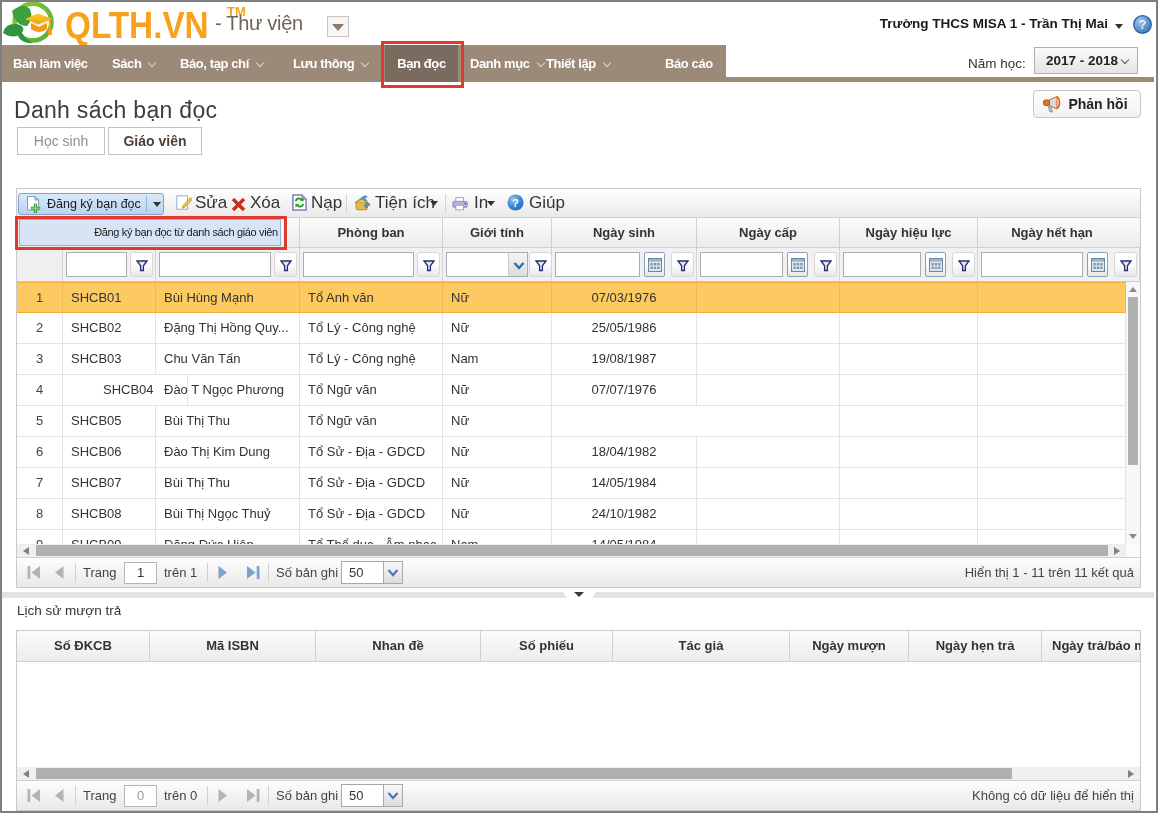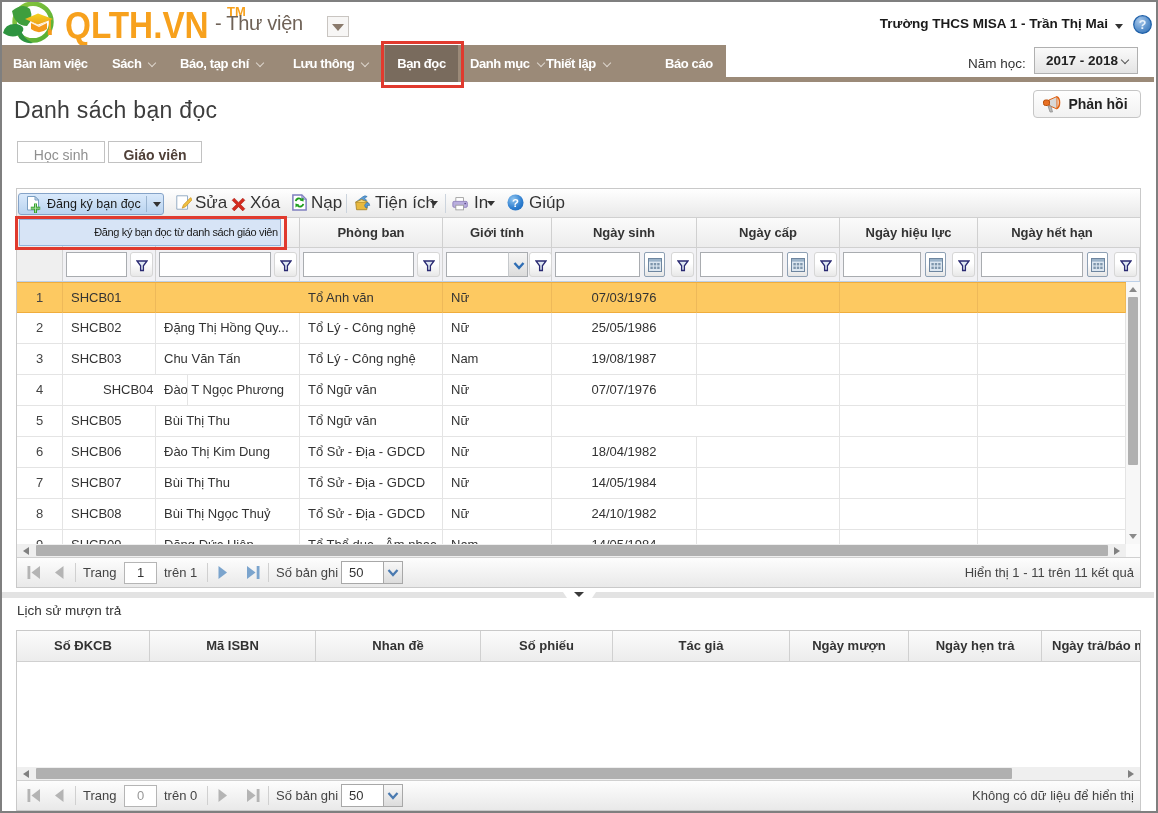--- a/index.html
+++ b/index.html
@@ -19,21 +19,21 @@
 .navcaret { display:inline-block; width:6px; height:6px; border-right:1.6px solid #ddd5cc; border-bottom:1.6px solid #ddd5cc; transform:rotate(45deg); margin-left:8px; vertical-align:2.5px; }
 #navbandoc { background:#796b5d; width:73px; text-align:center; }
 #navyear { left:726px; top:0px; width:428px; height:32px; background:#fff; }
 #nhlabel { left:242px; top:11px; font-size:13.5px; color:#333; }
 #nhbox { left:308px; top:2px; width:104px; height:27px; background:linear-gradient(#fafafa,#e4e4e4); border:1px solid #b0b0b0; font-size:13.5px; font-weight:bold; color:#222; line-height:25px; padding-left:11px; }
 #nhbox:after { content:""; position:absolute; right:9px; top:9px; width:5px; height:5px; border-right:1.5px solid #555; border-bottom:1.5px solid #555; transform:rotate(45deg); }
 #redbox1 { left:381px; top:41px; width:83px; height:47px; border:3px solid #e03a2e; z-index:5; }
 
 #pagetitle { left:14px; top:97px; font-size:23px; letter-spacing:0.3px; color:#3d3d3d; }
 #feedback { left:1033px; top:90px; width:108px; height:28px; background:linear-gradient(#fefefe,#f1f1f1); border:1px solid #c6c6c6; border-radius:4px; font-size:14px; font-weight:bold; color:#222; line-height:26px; text-align:center; padding-left:20px; }
-.tab { position:absolute; top:141px; height:22px; background:#fff; border:1px solid #c2c2c2; font-size:14px; line-height:26px; text-align:center; }
+.tab { position:absolute; top:127px; height:28px; background:#fff; border:1px solid #c2c2c2; font-size:14px; line-height:26px; text-align:center; }
 #tab1 { left:17px; width:88px; color:#8f8f8f; }
 #tab2 { left:108px; width:94px; color:#4f4038; font-weight:bold; }
 
 #grid1 { left:16px; top:188px; width:1125px; height:400px; border:1px solid #c9c9c9; background:#fff; }
 #toolbar { left:0; top:0; width:1123px; height:29px; background:linear-gradient(#ffffff,#e9e9e9); border-bottom:1px solid #d0d0d0; }
 .tbit { position:absolute; top:0; height:28px; line-height:28px; font-size:17px; color:#333; white-space:nowrap; }
 #btnreg { position:absolute; left:1px; top:4px; width:146px; height:22px; background:linear-gradient(#d9e9fb,#b9d3ef); border:1px solid #85a3c8; border-radius:3px; font-size:12.5px; color:#1a1a1a; line-height:20px; }
 .tsep { position:absolute; top:5px; width:1px; height:19px; background:#ccd4dd; }
 .ticon { position:absolute; top:6px; width:17px; height:17px; }
 
@@ -352,20 +352,21 @@
           <svg class="funnel" width="12" height="12" viewBox="0 0 12 12">
             <path d="M1 1 L11 1 L7.4 5.8 L7.4 10.5 L4.6 10.5 L4.6 5.8 Z" fill="#dfe8f2" stroke="#2a2a72" stroke-width="1.3"></path>
           </svg>
         </div>
 </div>
 </div>
 <div class="abs" id="rows1" style="left:0;top:93px;width:1109px;height:262px;overflow:hidden;background:#fff;">
 <div class="grow selrow" style="top:0px;">
 <div class="gc gnum" style="left:0px;width:46px;">1</div>
 <div class="gc" style="left:46px;width:93px;">SHCB01</div>
+<div class="gc" style="left:139px;width:144px;">Bùi Hùng Mạnh</div>
 <div class="gc" style="left:283px;width:143px;">Tổ Anh văn</div>
 <div class="gc" style="left:426px;width:109px;">Nữ</div>
 <div class="gc gdate" style="left:535px;width:145px;">07/03/1976</div>
 <div class="gc" style="left:680px;width:143px;"></div>
 <div class="gc" style="left:823px;width:138px;"></div>
 <div class="gc" style="left:961px;width:148px;"></div>
 </div>
 <div class="grow" style="top:31px;">
 <div class="gc gnum" style="left:0px;width:46px;">2</div>
 <div class="gc" style="left:46px;width:93px;">SHCB02</div>

